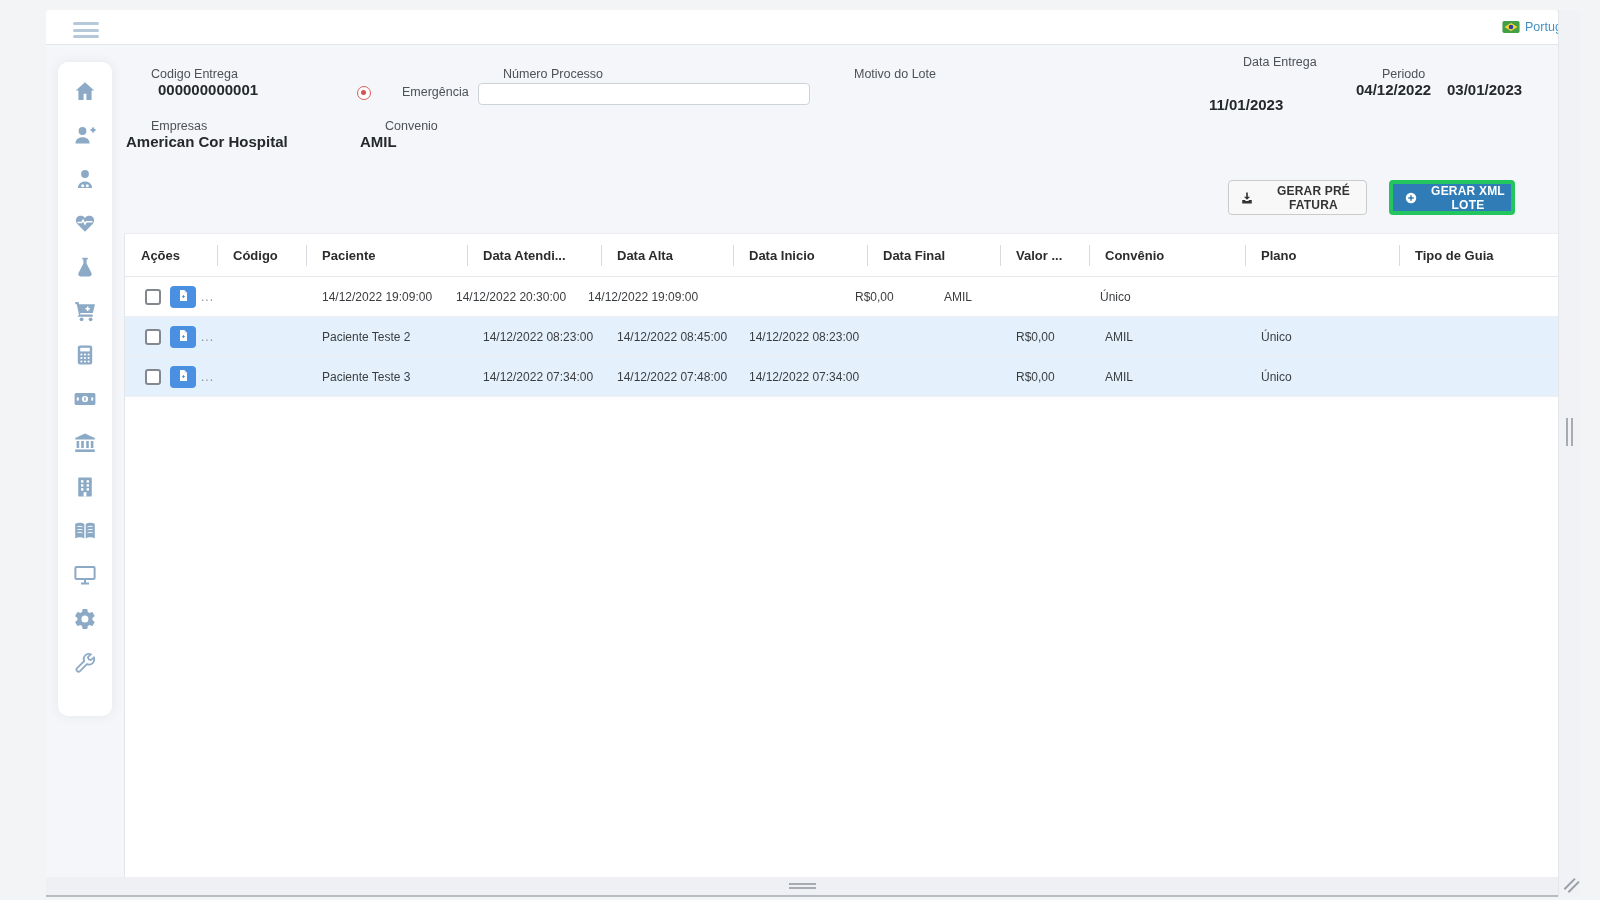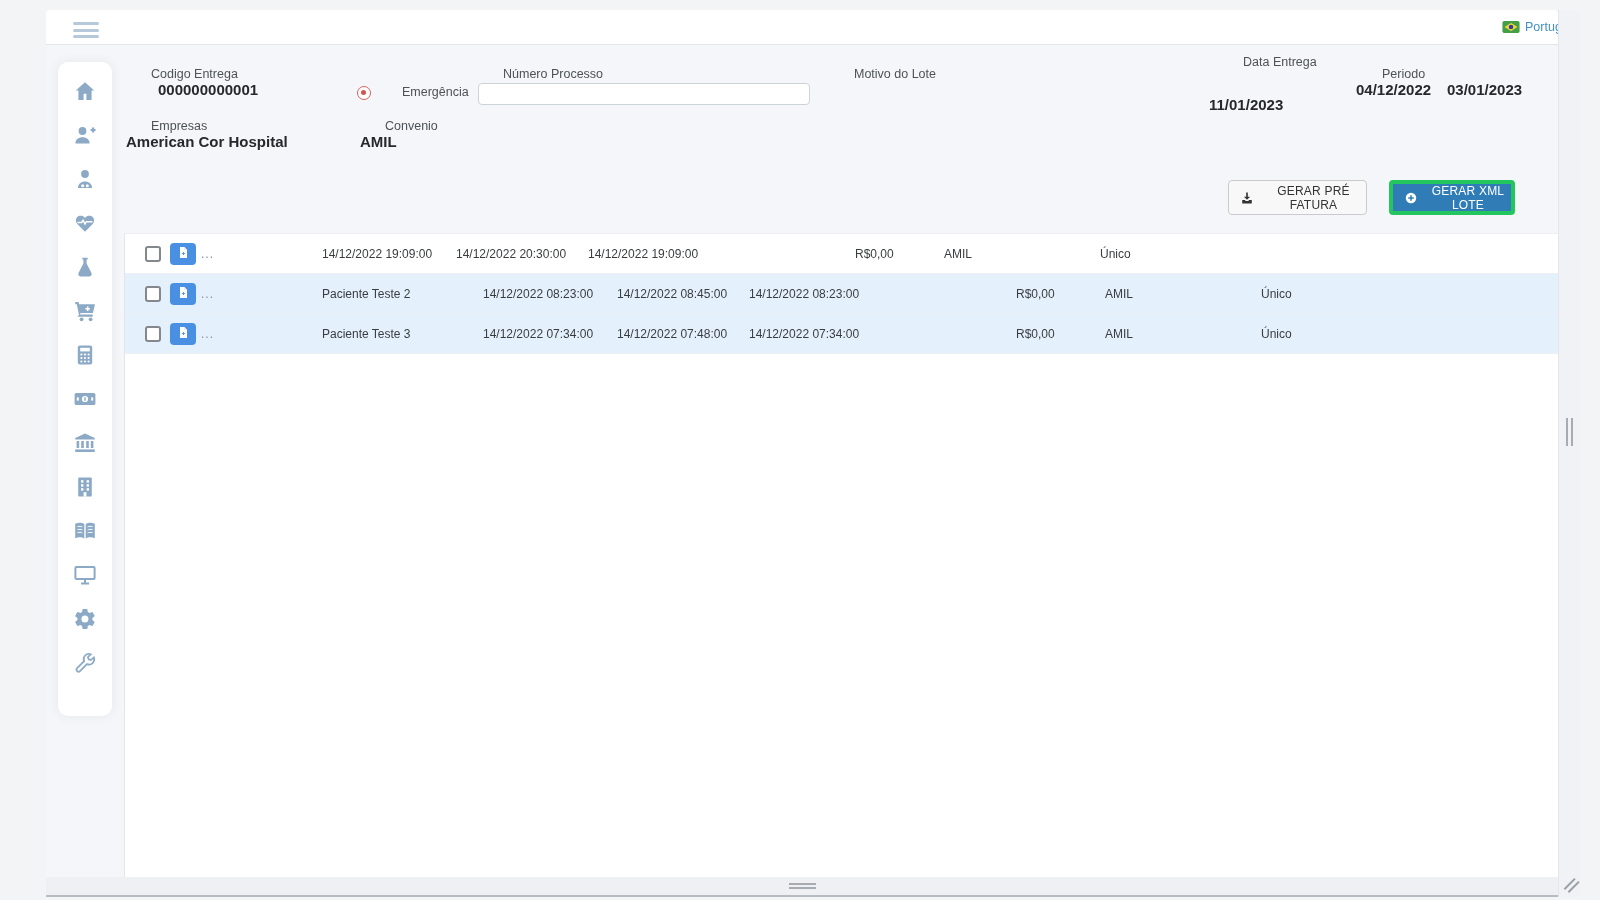--- a/index.html
+++ b/index.html
@@ -44,21 +44,21 @@
            border:1.5px solid #dd5f5f; border-radius:50%; cursor:pointer; }
   .radio::after { content:""; position:absolute; left:3px; top:3px; width:5px; height:5px;
                   background:#d85252; border-radius:50%; }
   #lbl-emerg { left:331px; top:40px; }
 
   .text-input { position:absolute; left:432px; top:38px; width:332px; height:22px;
                 border:1px solid #ccd3d9; border-radius:4px; background:#fff;
                 padding:0 8px; font:12px "Liberation Sans", sans-serif; color:#333; }
 
   
-  .btn { position:absolute; top:135px; height:35px; border-radius:4px; font-weight:400;
+  .btn { position:absolute; top:135px; height:35px; border-radius:4px; font-weight:700;
          font-size:12px; display:flex; align-items:center; justify-content:flex-start; gap:7px;
          font-family:inherit; cursor:pointer; letter-spacing:.2px;padding-left:11px; }
   .btn svg { display:block; }
   .btn.ghost   { left:1182px; width:139px; background:#f8f8f8; border:1px solid #cbcbcb; color:#333; }
   .btn.primary { left:1343px; width:126px; background:#2f7cb6; border:4px solid #22c55e; color:#fff; }
 
   
   .table { position:absolute; left:78px; top:188px; width:1434px; height:644px; background:#fff;
            border-left:1px solid #e2e5e9; border-top:1px solid #eceef1; }
   .thead { display:flex; height:43px; border-bottom:1px solid #e4e7eb; }
@@ -246,20 +246,33 @@
         <span>
           <svg width="14" height="14" viewBox="0 0 24 24">
               <circle cx="12" cy="12" r="9" fill="#fff"></circle>
               <path d="M7.3 12h9.4M12 7.3v9.4" stroke="#2f7cb6" stroke-width="2.6" fill="none"></path>
             </svg>
         </span>
         <span>GERAR XML LOTE</span>
       </button>
 
       <div class="table">
+        <div class="thead" id="thead">
+            <div class="th c0">Ações</div>
+            <div class="th c1">Código</div>
+            <div class="th c2">Paciente</div>
+            <div class="th c3">Data Atendi...</div>
+            <div class="th c4">Data Alta</div>
+            <div class="th c5">Data Inicio</div>
+            <div class="th c6">Data Final</div>
+            <div class="th c7">Valor ...</div>
+            <div class="th c8">Convênio</div>
+            <div class="th c9">Plano</div>
+            <div class="th c10">Tipo de Guia</div>
+          </div>
         <div id="tbody">
             <div class="trow">
               <div class="td c0">
                 <span class="cb"></span>
                 <button class="file-btn">
                   <span><svg width="13" height="15" viewBox="0 0 24 24">
                       <path d="M5.5 2h8.2l4.8 4.8V22h-13z" fill="#fff"></path>
                       <path d="M13.7 2v4.8h4.8" fill="#cfe2f8"></path>
                       <path d="M9.4 14h5.2M12 11.4v5.2" stroke="#4a90e2" stroke-width="1.8" fill="none"></path>
                     </svg></span>

